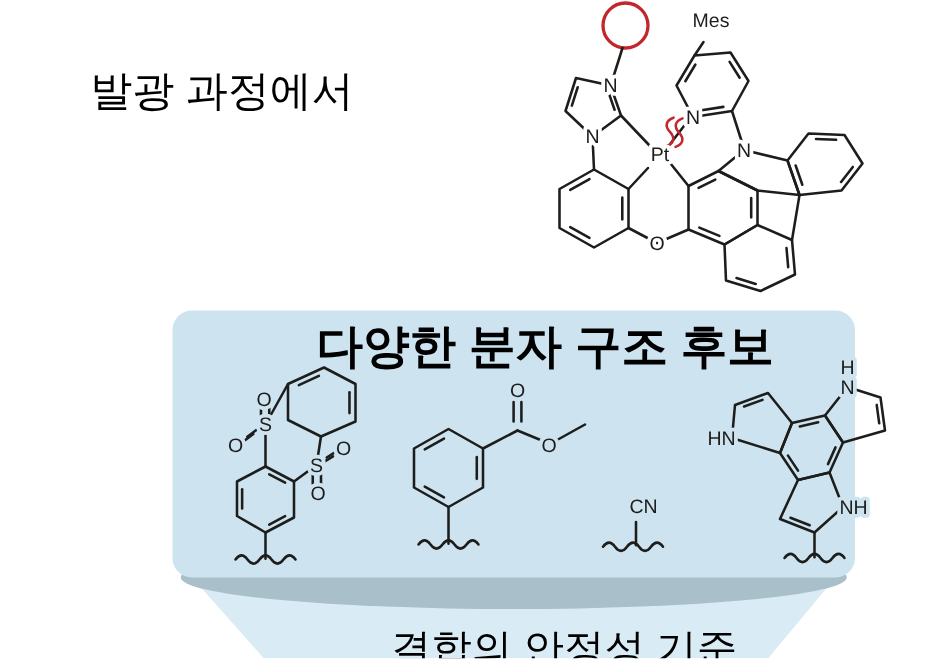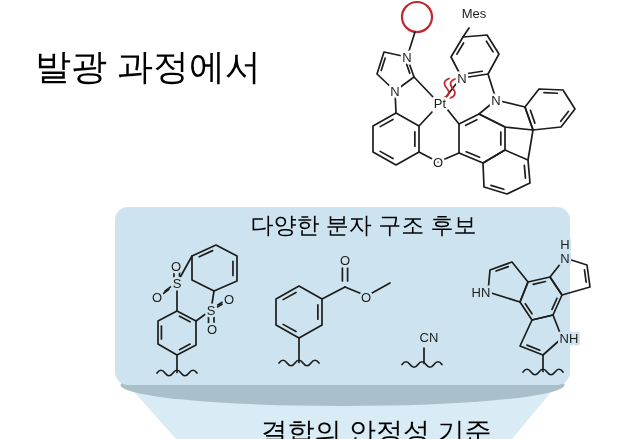--- a/index.html
+++ b/index.html
@@ -1,21 +1,21 @@
 <!DOCTYPE html>
 <html style="--panel: #cde4f0; --funnel: #d9ebf4; --rim: #a9bfca; --red: #c2272d; --line: #1d1d1b; --text: #000000;"><head>
 <meta charset="utf-8">
 <style>
   html,body{margin:0;padding:0;background:#fff;}
   .canvas{position:relative;width:628px;height:439px;background:#fff;overflow:hidden;
           font-family:"Liberation Sans",sans-serif;}
   .canvas svg{position:absolute;left:0;top:0;}
   .txt{position:absolute;color:var(--text);}
-  .heading{left:2px;top:41px;width:292px;text-align:center;font-size:36px;line-height:1.46;font-weight:500;}
-  .panel-title{left:136px;top:210px;width:455px;text-align:center;font-size:23px;font-weight:400;}
+  .heading{left:2px;top:41px;width:292px;text-align:center;font-size:28px;line-height:1.46;font-weight:500;}
+  .panel-title{left:136px;top:210px;width:455px;text-align:center;font-size:31px;font-weight:700;}
   .funnel-label{left:160px;top:416px;width:432px;text-align:center;font-size:27px;line-height:1.2;font-weight:500;}
 
   
   .funnel-body{fill:var(--funnel);}
   .funnel-rim{fill:var(--rim);}
   .panel-rect{fill:var(--panel);}
 
   
   .mol line,.mol path,.mol polygon{fill:none;stroke:var(--line);stroke-width:1.7;
       stroke-linecap:round;stroke-linejoin:round;}

